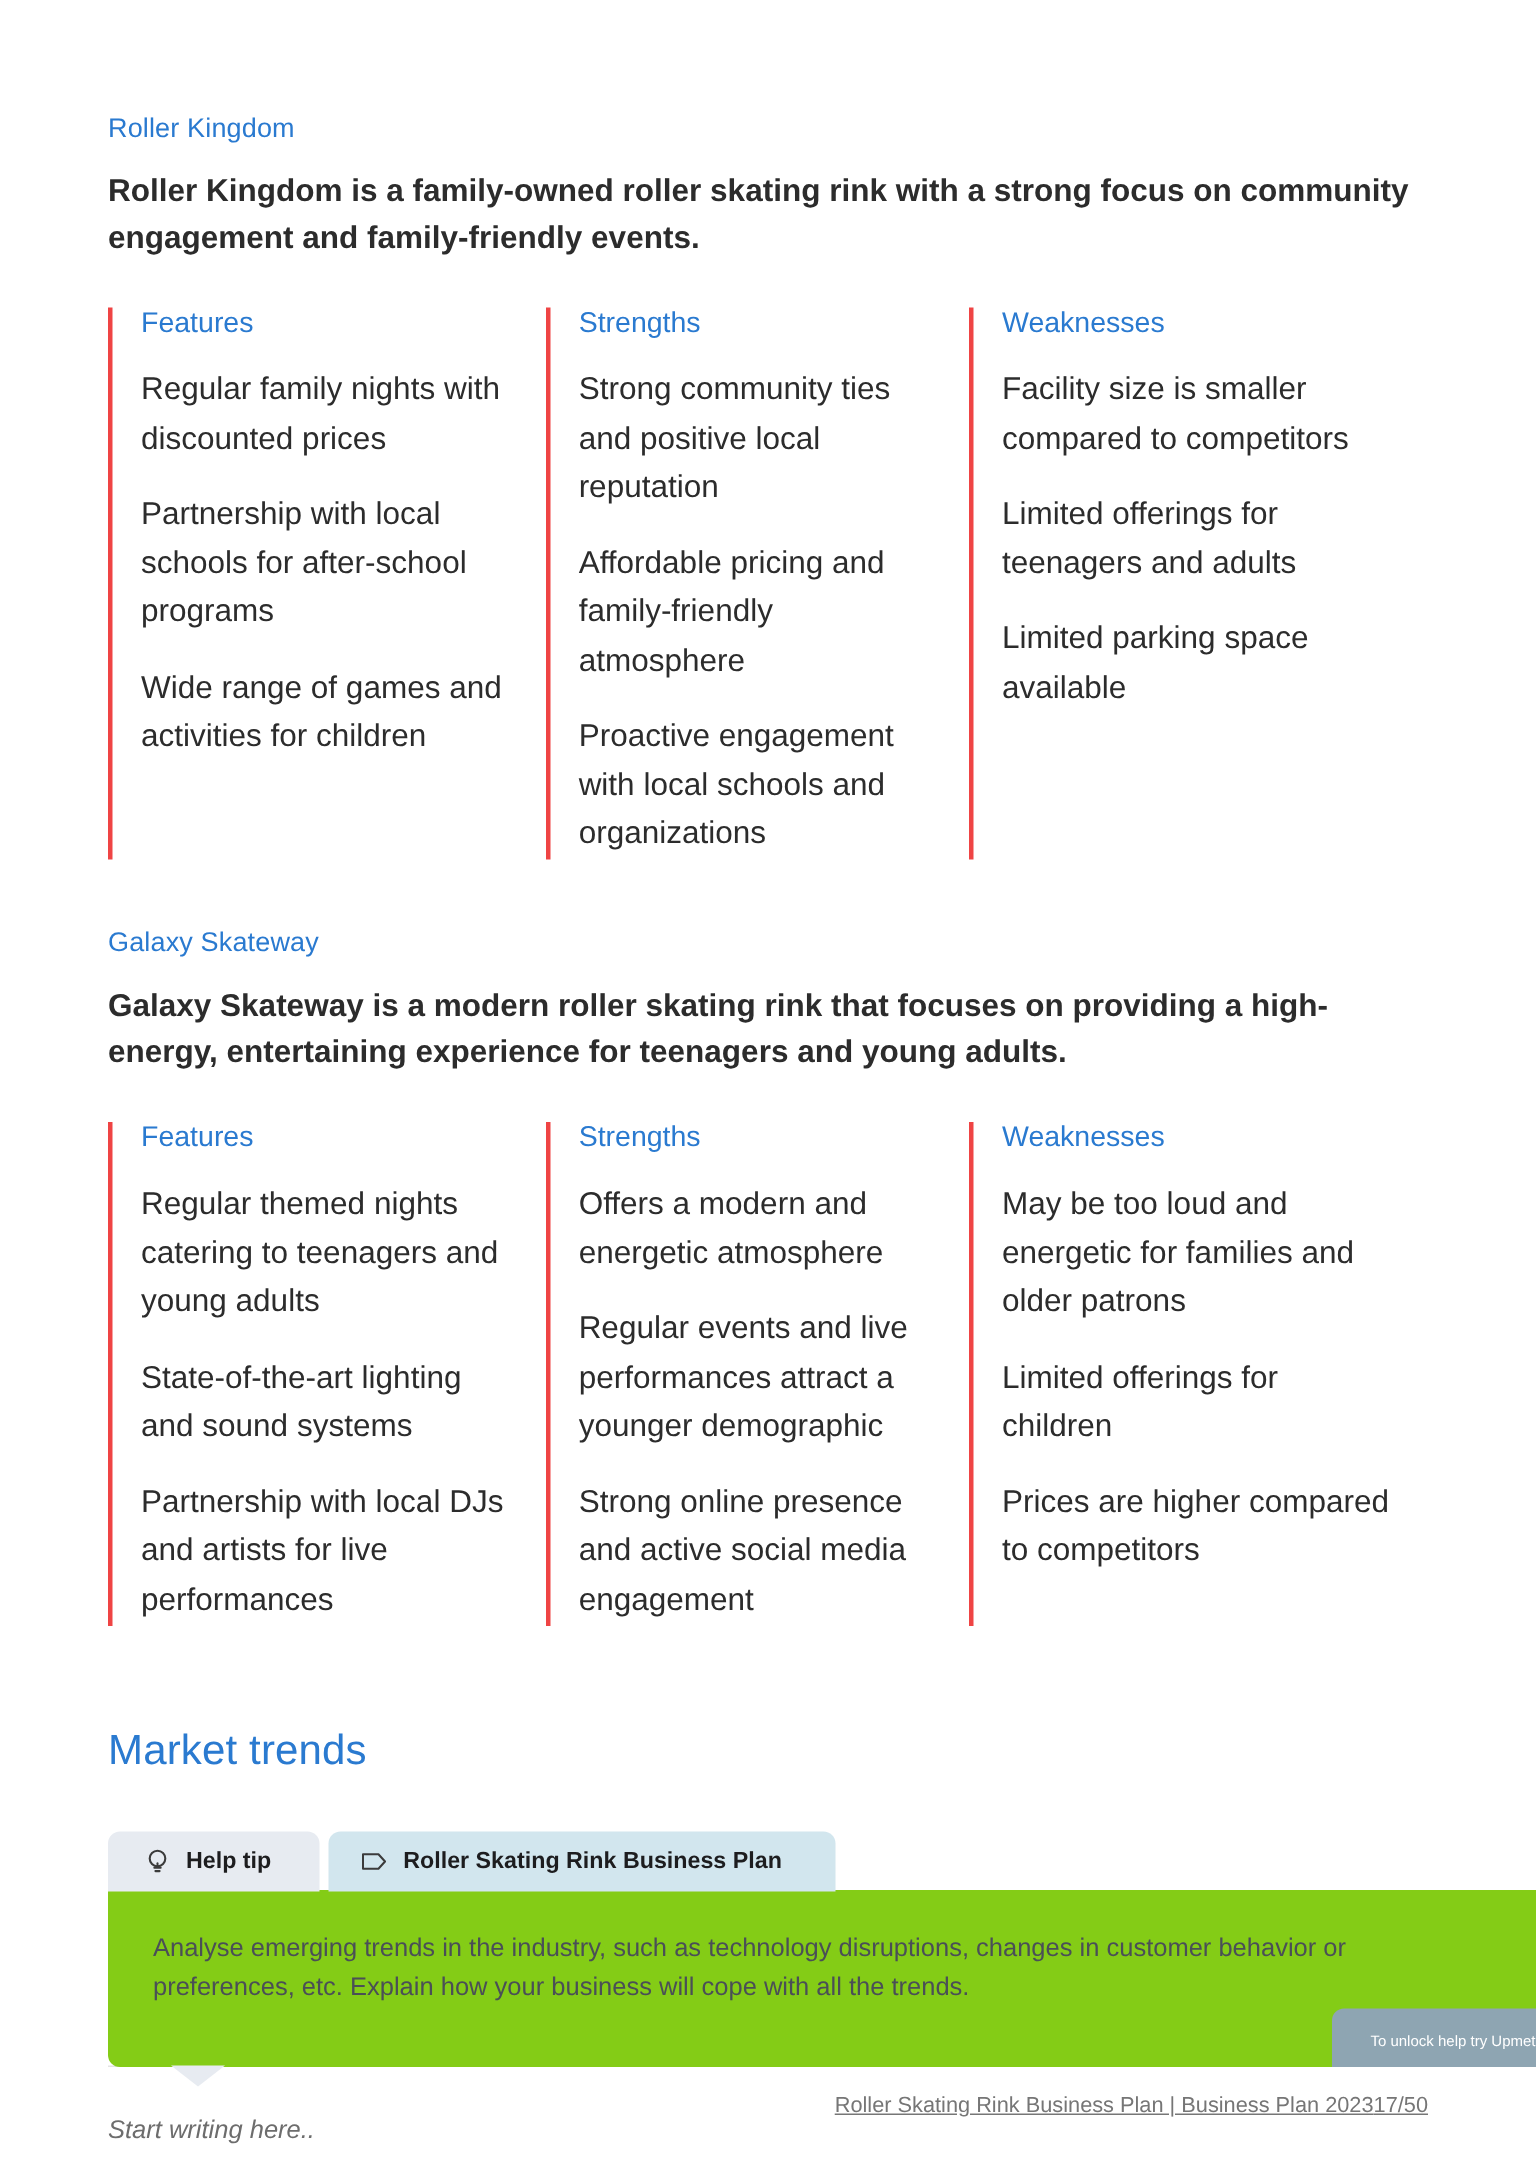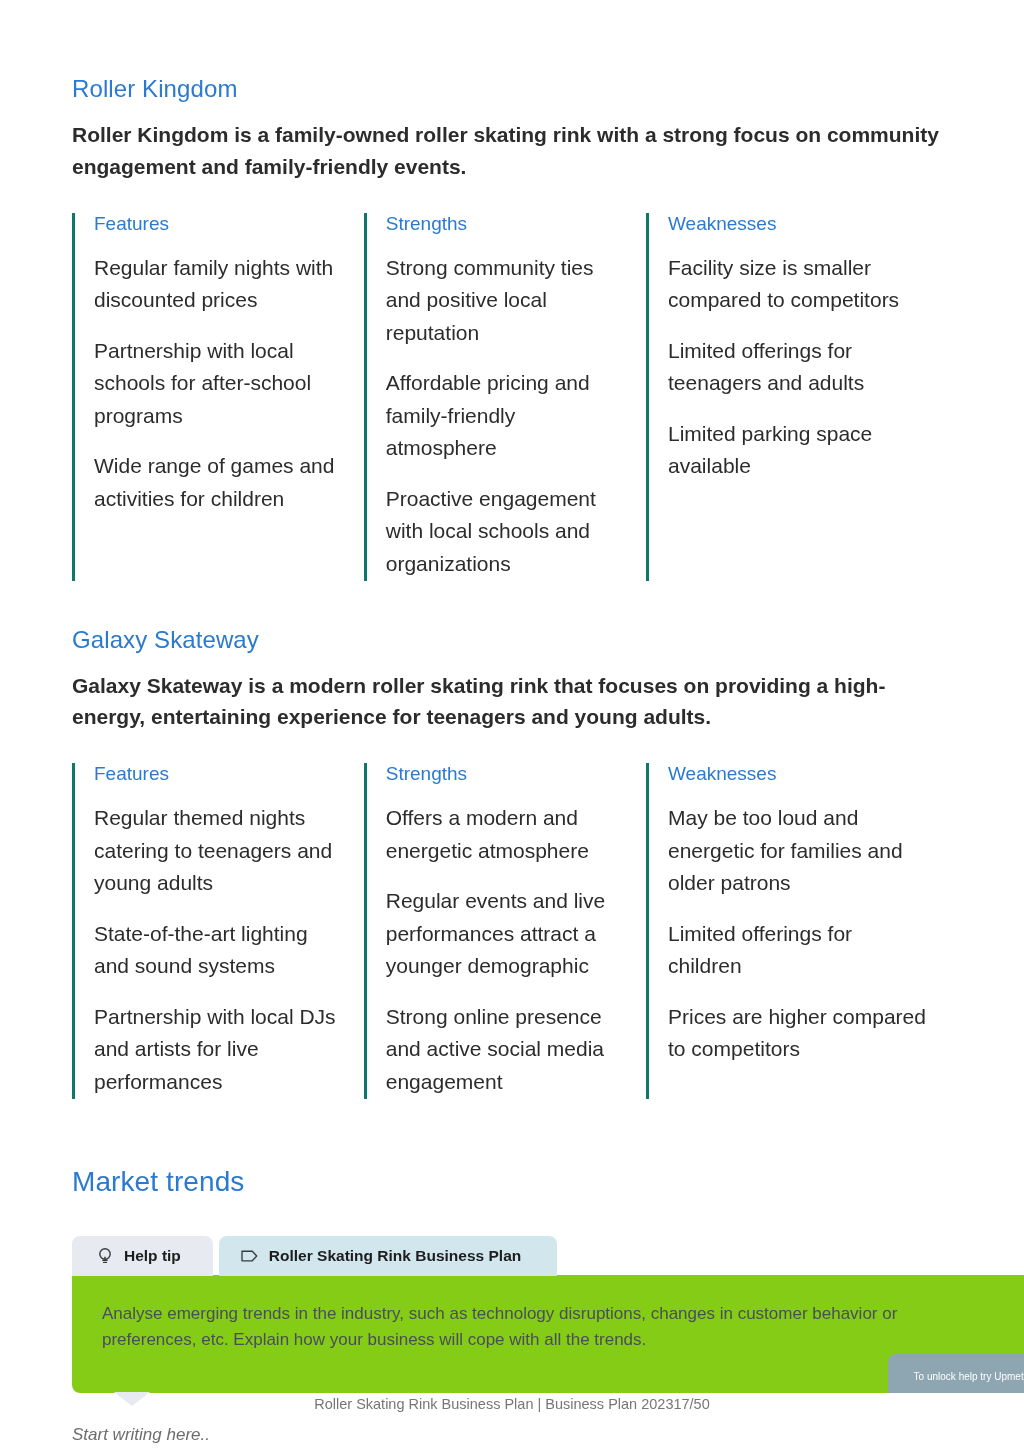--- a/index.html
+++ b/index.html
@@ -17,21 +17,21 @@
     position: relative;
     width: 1024px;
     height: 1448px;
     box-sizing: border-box;
     padding: 0 72px;
   }
 
   
   .competitor-name {
     color: #2a7ad0;
-    font-size: 24px;
+    font-size: 18px;
     font-weight: 400;
     line-height: 1.25;
     margin: 0;
     letter-spacing: 0.1px;
   }
   .competitor-desc {
     color: #2c2c2c;
     font-size: 21px;
     line-height: 1.52;
     margin: 15px 0 0 0;
@@ -40,21 +40,21 @@
   }
 
   
   .swot {
     display: flex;
     gap: 0;
     margin-top: 30px;
   }
   .swot-col {
     box-sizing: border-box;
-    border-left: 3px solid #0f766e;
+    border-left: 3px solid #ef4444;
     padding: 0 22px 0 19px;
   }
   .swot-col.c1 { width: 305px; }
   .swot-col.c2 { width: 295px; }
   .swot-col.c3 { width: 320px; }
 
   .swot-title {
     color: #2a7ad0;
     font-size: 19px;
     font-weight: 400;
@@ -188,24 +188,25 @@
     right: 72px;
     bottom: 36px;
   }
   .footer-rule {
     height: 1px;
     background: #e3e3e3;
     margin-bottom: 18px;
   }
   .footer-row {
     display: flex;
-    justify-content: center;
+    justify-content: flex-end;
     align-items: baseline;
     color: #767676;
     font-size: 14.5px;
+    text-decoration: underline;
   }
   .spacer-40 { height: 44px; }
   .spacer-56 { height: 66px; }
 </style>
 </head>
 <body>
 
 <div class="page">
 
   <div style="padding-top:74px;">

